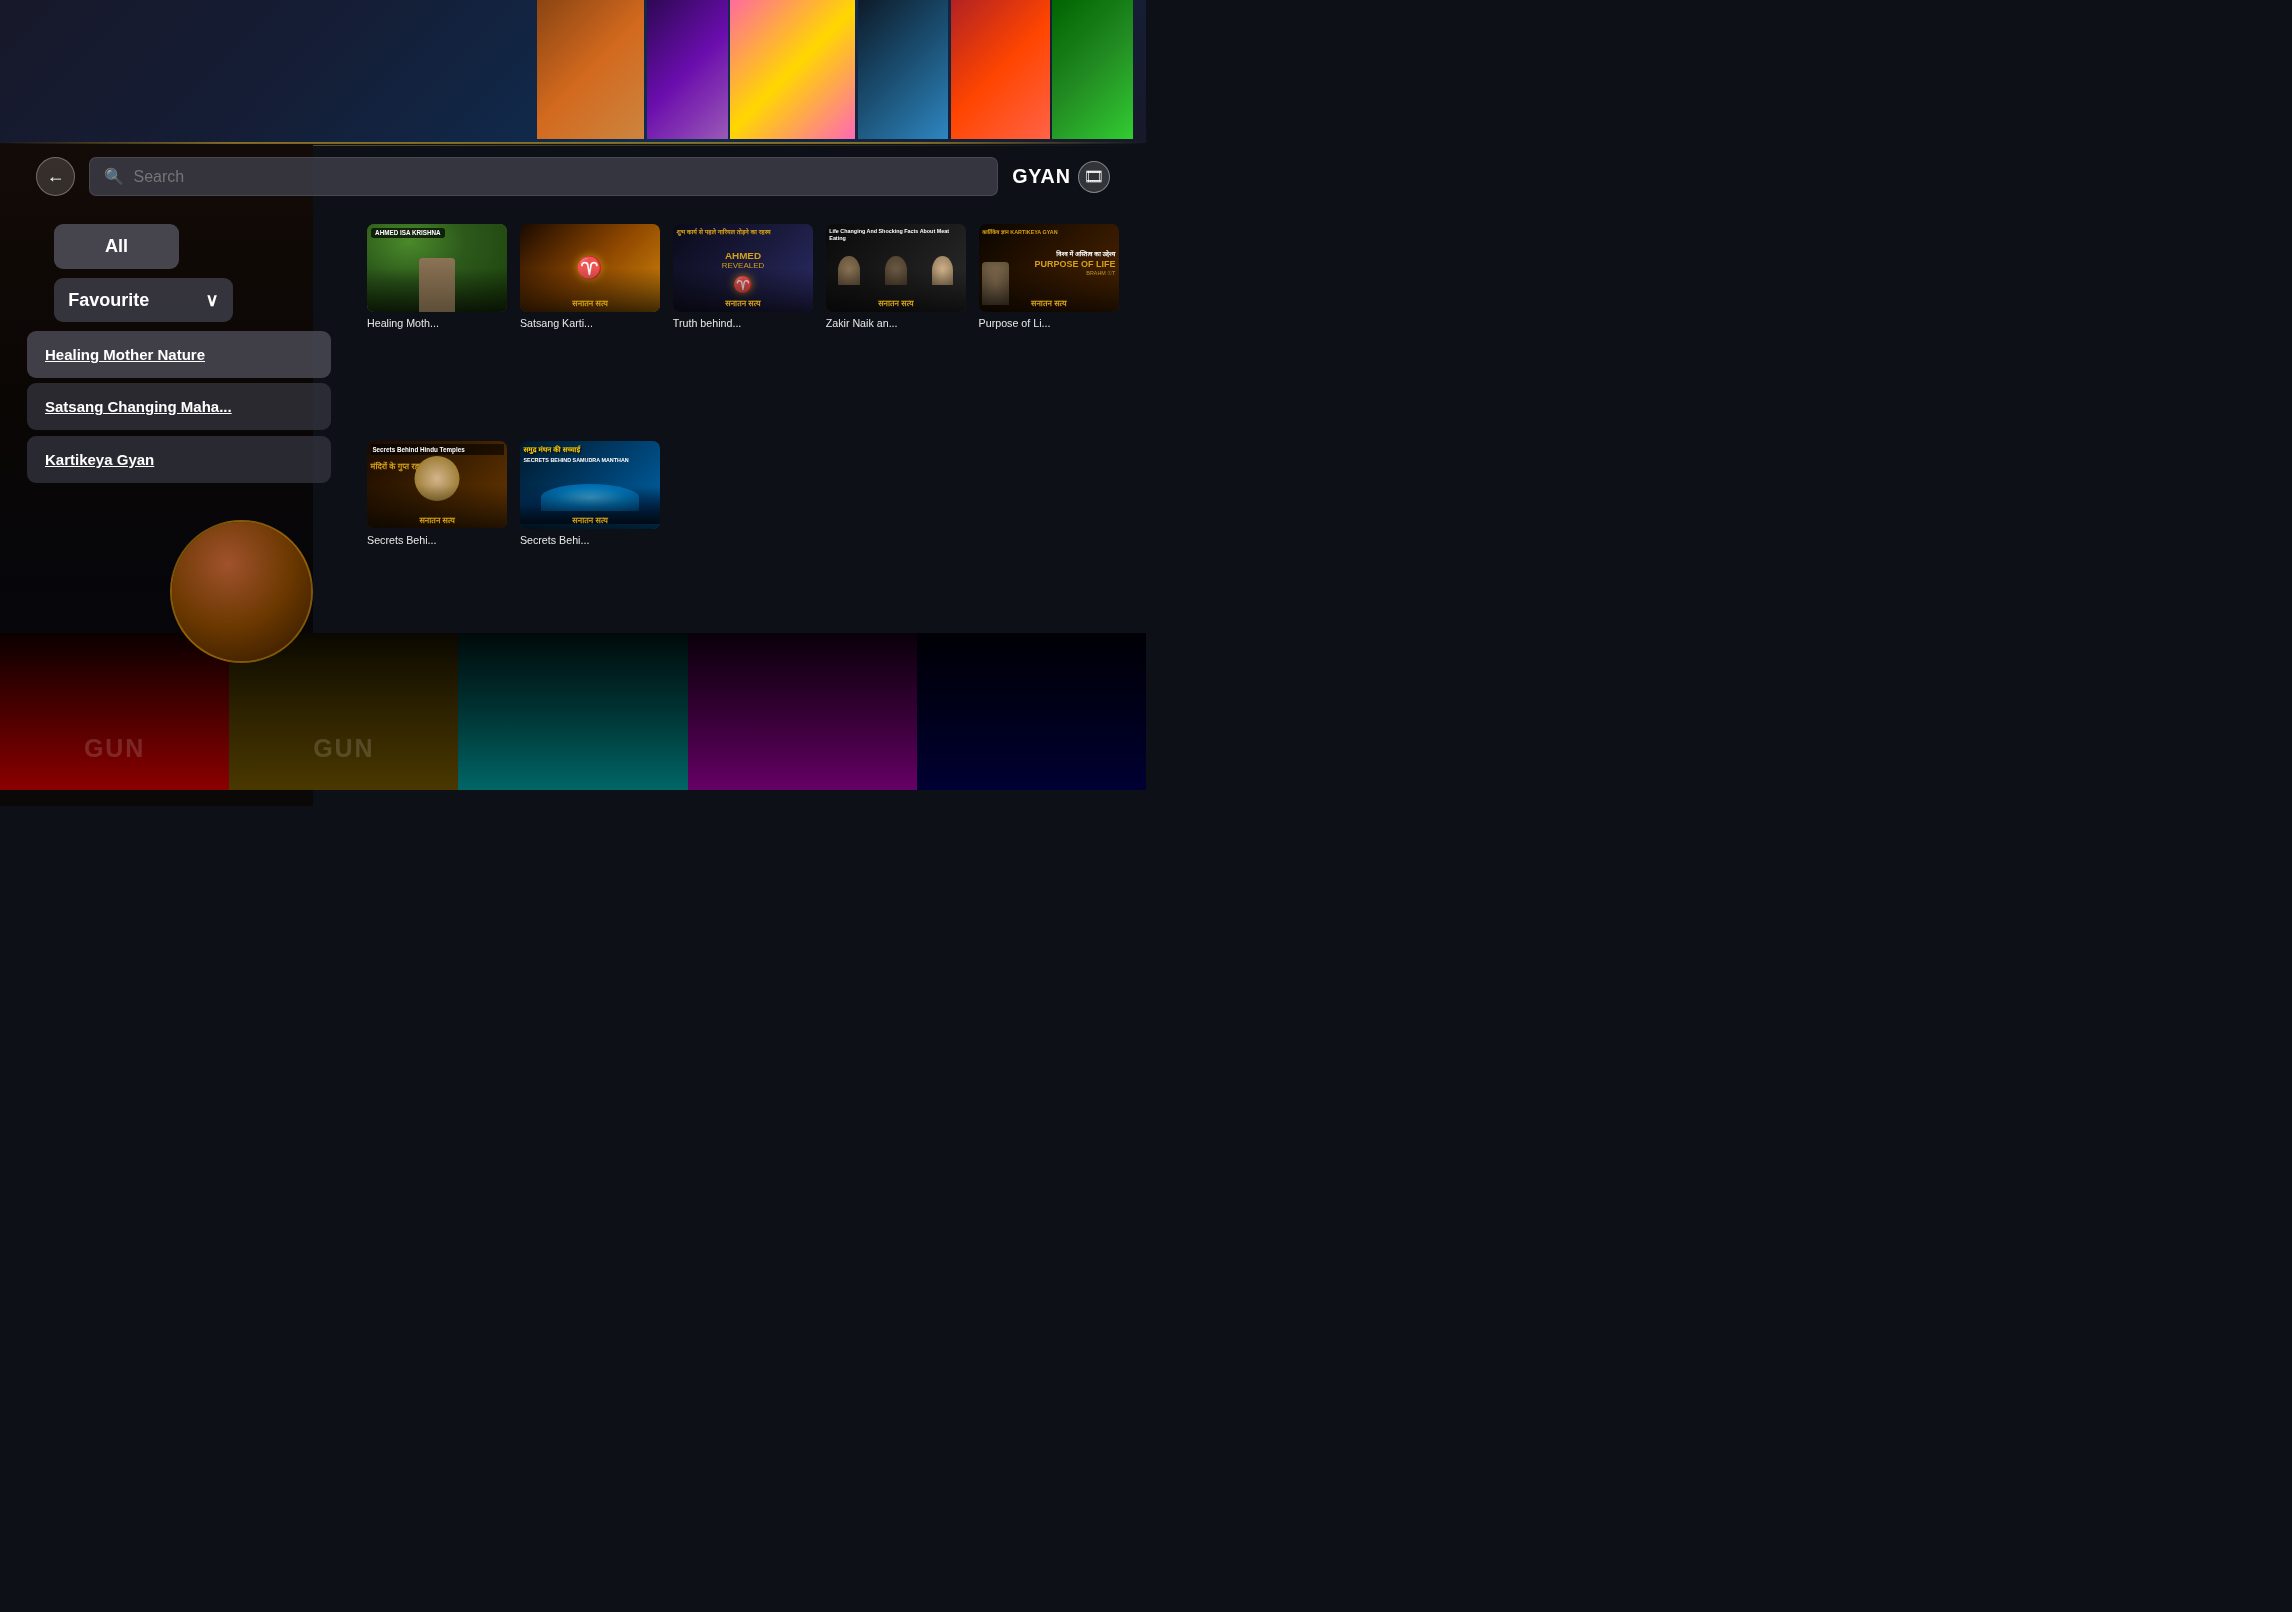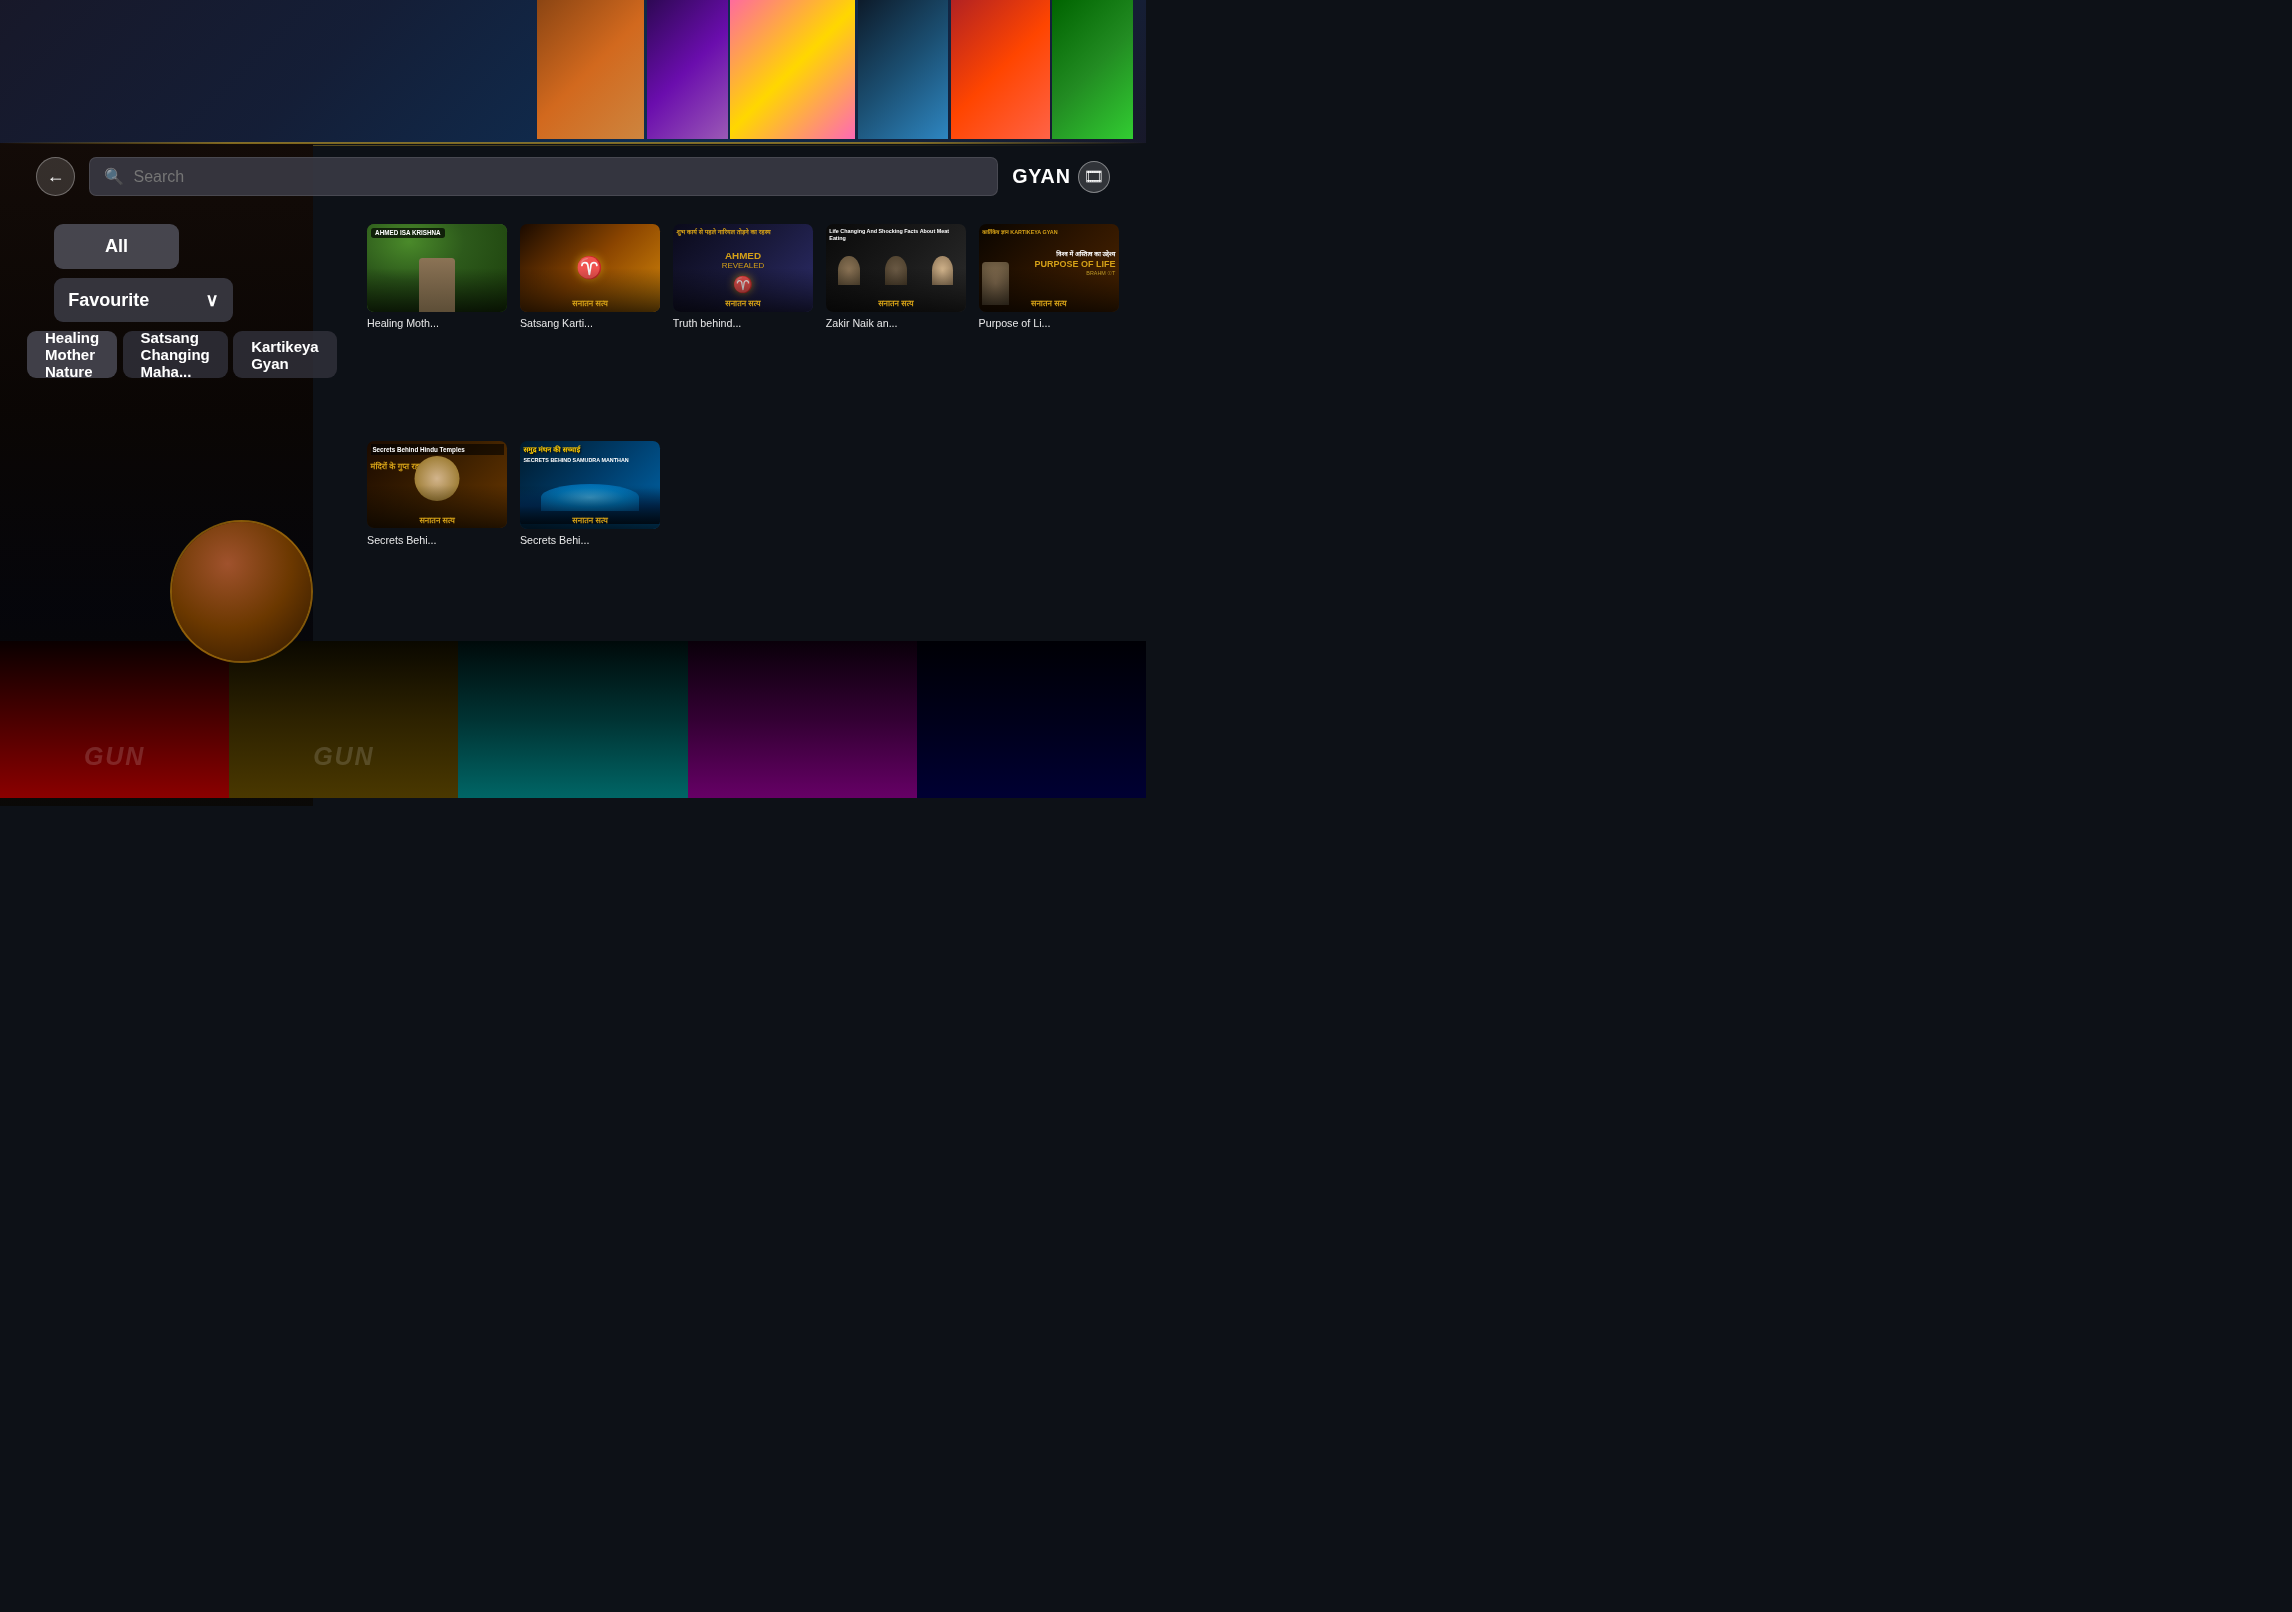--- a/index.html
+++ b/index.html
@@ -187,21 +187,23 @@
       font-size: 14.3px;
     }
 
     
     .suggestions-list {
       position: absolute;
       top: 331px;
       left: 27px;
       width: 304px;
       display: flex;
+      flex-direction: column;
       gap: 5.4px;
+      text-decoration: underline;
     }
 
     .suggestion-item {
       height: 47px;
       background: rgba(50,50,60,0.8);
       border-radius: 9px;
       display: flex;
       align-items: center;
       padding: 0 18px;
       cursor: pointer;
@@ -367,26 +369,25 @@
     .tr-p1 { width: 107px; background: linear-gradient(135deg, #8B4513, #D2691E, #CD853F); position: relative; overflow: hidden; }
     .tr-p2 { width: 81px; background: linear-gradient(135deg, #2E0854, #6A0DAD, #9B59B6); position: relative; overflow: hidden; }
     .tr-p3 { width: 125px; background: linear-gradient(135deg, #FF6B9D, #FFD700, #FF69B4); position: relative; overflow: hidden; }
     .tr-p4 { width: 90px; background: linear-gradient(135deg, #0D1B2A, #1B4F72, #2E86C1); position: relative; overflow: hidden; }
     .tr-p5 { width: 99px; background: linear-gradient(135deg, #B22222, #FF4500, #FF6347); position: relative; overflow: hidden; }
     .tr-p6 { width: 81px; background: linear-gradient(135deg, #006400, #228B22, #32CD32); position: relative; overflow: hidden; }
 
     
     .bottom-poster-area {
       position: absolute;
-      bottom: 8px; left: 0; right: 0;
+      bottom: 16px; left: 0; right: 0;
       height: 157px;
       overflow: hidden;
       z-index: 1;
       display: flex;
-      font-style: italic;
     }
 
     .bp-item {
       flex: 1;
       height: 100%;
       position: relative;
       overflow: hidden;
     }
 
     .bpi1 { background: linear-gradient(180deg, #0a0000, #4a0000, #8b0000); }

